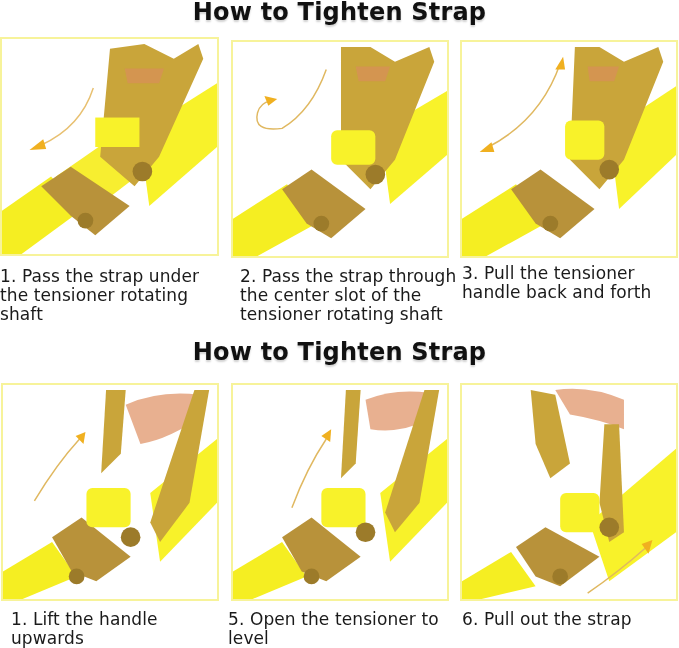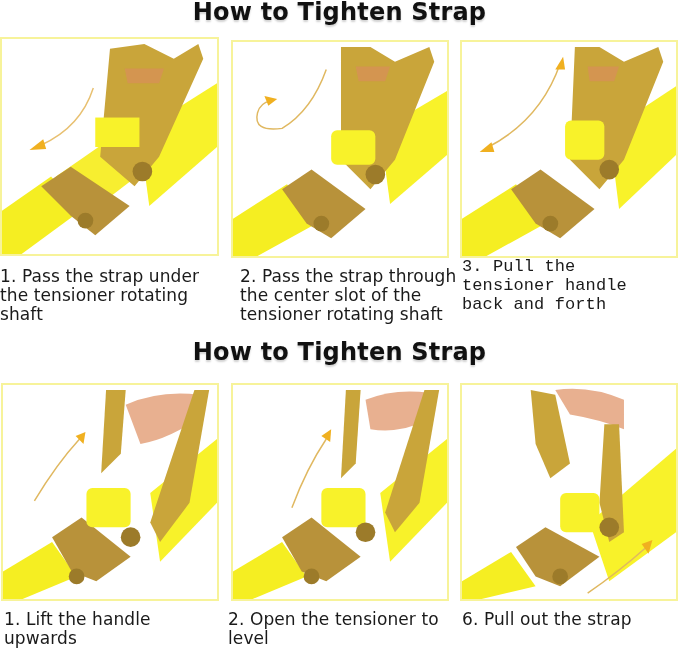--- a/index.html
+++ b/index.html
@@ -72,21 +72,21 @@
   </svg>
   <svg viewBox="0 0 218 218">
     <path d="M100,22 Q80,80 25,108" stroke="#e0b860" stroke-width="1.5" fill="none"></path>
     <polygon points="103,15 95,28 105,28" fill="#f0b020"></polygon>
     <polygon points="18,112 30,102 33,112" fill="#f0b020"></polygon>
   </svg>
 </div>
 
 <div class="caption" style="left:0;top:267px;width:225px;">1.  Pass the strap under the tensioner rotating shaft</div>
 <div class="caption" style="left:228px;top:267px;width:224px;margin-left:12px;">2.  Pass the strap through the center slot of the tensioner rotating shaft</div>
-<div class="caption" style="left:462px;top:257px;width:210px;font-family:Liberation Mono, monospace;">3.  Pull the tensioner handle back and forth</div>
+<div class="caption" style="left:462px;top:264px;width:210px;">3.  Pull the tensioner handle back and forth</div>
 
 <div class="section-title" style="top:338px;">How to Tighten Strap</div>
 
 <div class="panel" style="left:1px;top:383px;width:218px;height:218px;">
   <svg viewBox="0 0 218 218">
     <polygon points="150,110 218,55 218,120 160,180" fill="#f8f22a"></polygon>
     <polygon points="0,190 50,160 75,195 20,218 0,218" fill="#f5ee22"></polygon>
     <path d="M125,20 Q160,5 200,10 L205,30 Q170,55 140,60 Z" fill="#e8b090"></path>
     <polygon points="105,5 125,5 120,70 100,90" fill="#c9a53a"></polygon>
     <polygon points="195,5 210,5 190,120 160,160 150,140" fill="#c9a53a"></polygon>
@@ -130,15 +130,15 @@
     <rect x="100" y="110" width="40" height="40" rx="6" fill="#f8f22a"></rect>
     <circle cx="100" cy="195" r="8" fill="#9c7b2a"></circle>
     <circle cx="150" cy="145" r="10" fill="#9c7b2a"></circle>
   </svg>
   <svg viewBox="0 0 218 218">
     <path d="M128,212 Q160,190 188,165" stroke="#e0b860" stroke-width="1.5" fill="none"></path>
     <polygon points="194,158 183,162 190,172" fill="#f0b020"></polygon>
   </svg>
 </div>
 
-<div class="caption" style="left:4px;top:610px;width:225px;">1.  Lift the handle upwards</div>
-<div class="caption" style="left:228px;top:610px;width:224px;">2.  Open the tensioner to level</div>
+<div class="caption" style="left:11px;top:610px;width:225px;">1.  Lift the handle upwards</div>
+<div class="caption" style="left:228px;top:610px;width:224px;">5.  Open the tensioner to level</div>
 <div class="caption" style="left:462px;top:610px;width:210px;">6.  Pull out the strap</div>
 
 </body></html>

